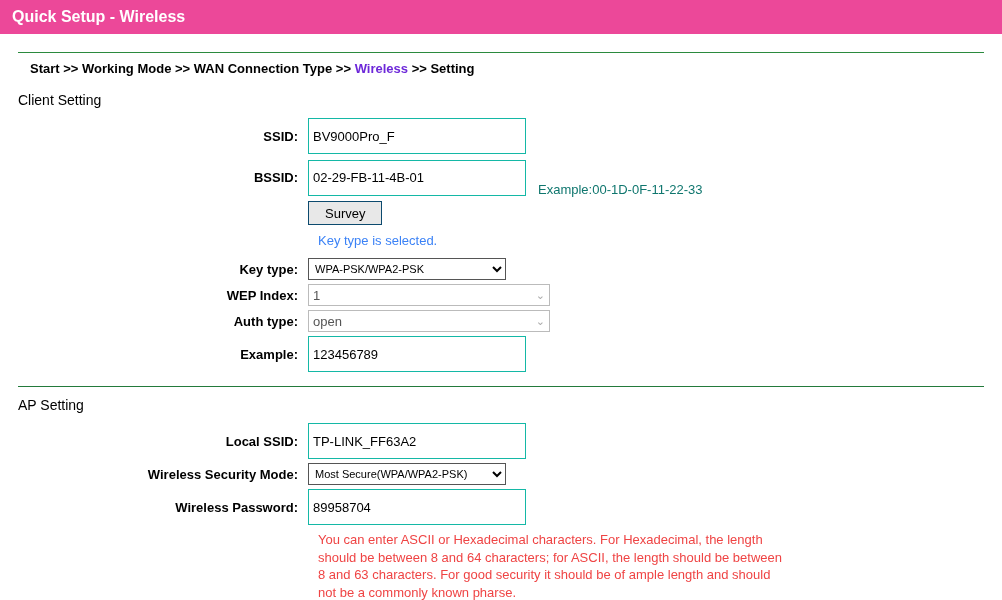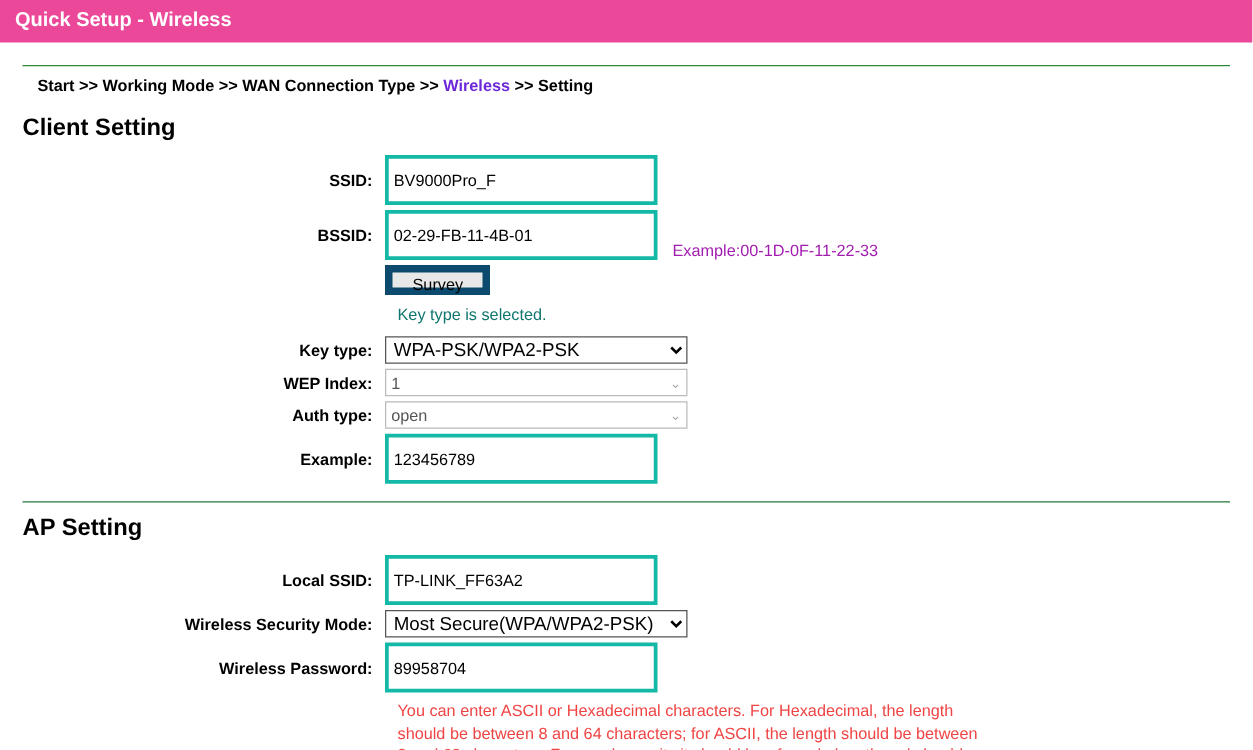--- a/index.html
+++ b/index.html
@@ -27,22 +27,22 @@
     border-top: 1px solid #2b8a3e;
     margin: 18px 0 6px 0;
   }
   .breadcrumb {
     font-weight: bold;
     font-size: 13px;
     padding: 2px 0 10px 12px;
   }
   .breadcrumb .active { color: #6d28d9; }
   .section-title {
-    font-weight: bold;
-    font-size: 19px;
+    font-weight: normal;
+    font-size: 14px;
     margin: 6px 0 10px 0;
   }
   .form-row {
     display: flex;
     align-items: center;
     margin: 4px 0;
   }
   .label-col {
     width: 290px;
     min-width: 290px;
@@ -51,77 +51,77 @@
     padding-right: 10px;
     font-size: 13px;
   }
   .field-col {
     display: flex;
     align-items: center;
     gap: 12px;
   }
   input[type="text"], input[type="password"] {
     height: 18px;
-    border: 3px solid #14b8a6;
+    border: 1px solid #14b8a6;
     padding: 17px 4px;
     font-size: 13px;
     font-family: Arial, sans-serif;
   }
   .txt-wide { width: 218px; }
   .select {
-    width: 242px;
+    width: 198px;
     height: 22px;
     border: 1px solid #555;
     background: #fff;
-    font-size: 15px;
+    font-size: 11px;
     font-family: Arial, sans-serif;
     padding: 0 2px;
   }
   .select-disabled {
     width: 242px;
     height: 22px;
     border: 1px solid #bbb;
     background: #fff;
     color: #555;
     display: flex;
     align-items: center;
     justify-content: space-between;
     padding: 0 4px;
     font-size: 13px;
   }
   .select-disabled .arrow {
     color: #aaa;
     font-size: 11px;
   }
   .btn {
-    border: 6px solid #0c4a6e;
+    border: 1px solid #0c4a6e;
     background: #e8e8e8;
     padding: 2px 16px;
     font-size: 13px;
     font-family: Arial, sans-serif;
     cursor: pointer;
     height: 24px;
   }
   .btn-nav {
     width: 94px;
     height: 24px;
     border: 1px solid #777;
     background: #e8e8e8;
     font-size: 13px;
     font-family: Arial, sans-serif;
     cursor: pointer;
   }
   .hint-red {
-    color: #0f766e;
+    color: #3b82f6;
     font-size: 13px;
     margin-left: 300px;
     padding: 4px 0 6px 0;
   }
   .example {
-    color: #a21caf;
+    color: #0f766e;
     font-size: 13px;
     margin-top: 24px;
   }
   .help-text {
     color: #ef4444;
     font-size: 13px;
     margin-left: 300px;
     max-width: 470px;
     line-height: 1.35;
     padding-top: 2px;

